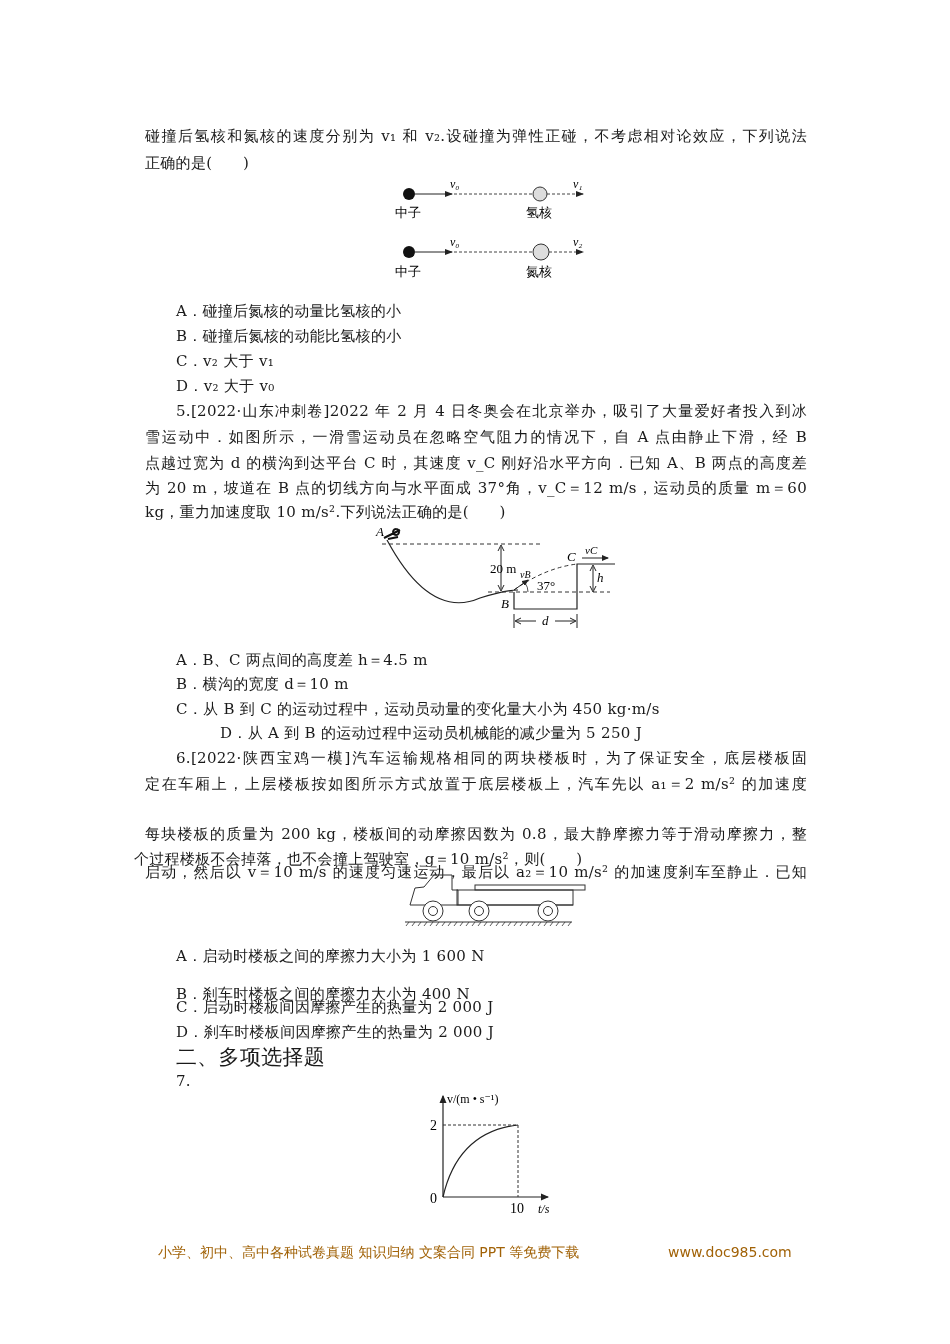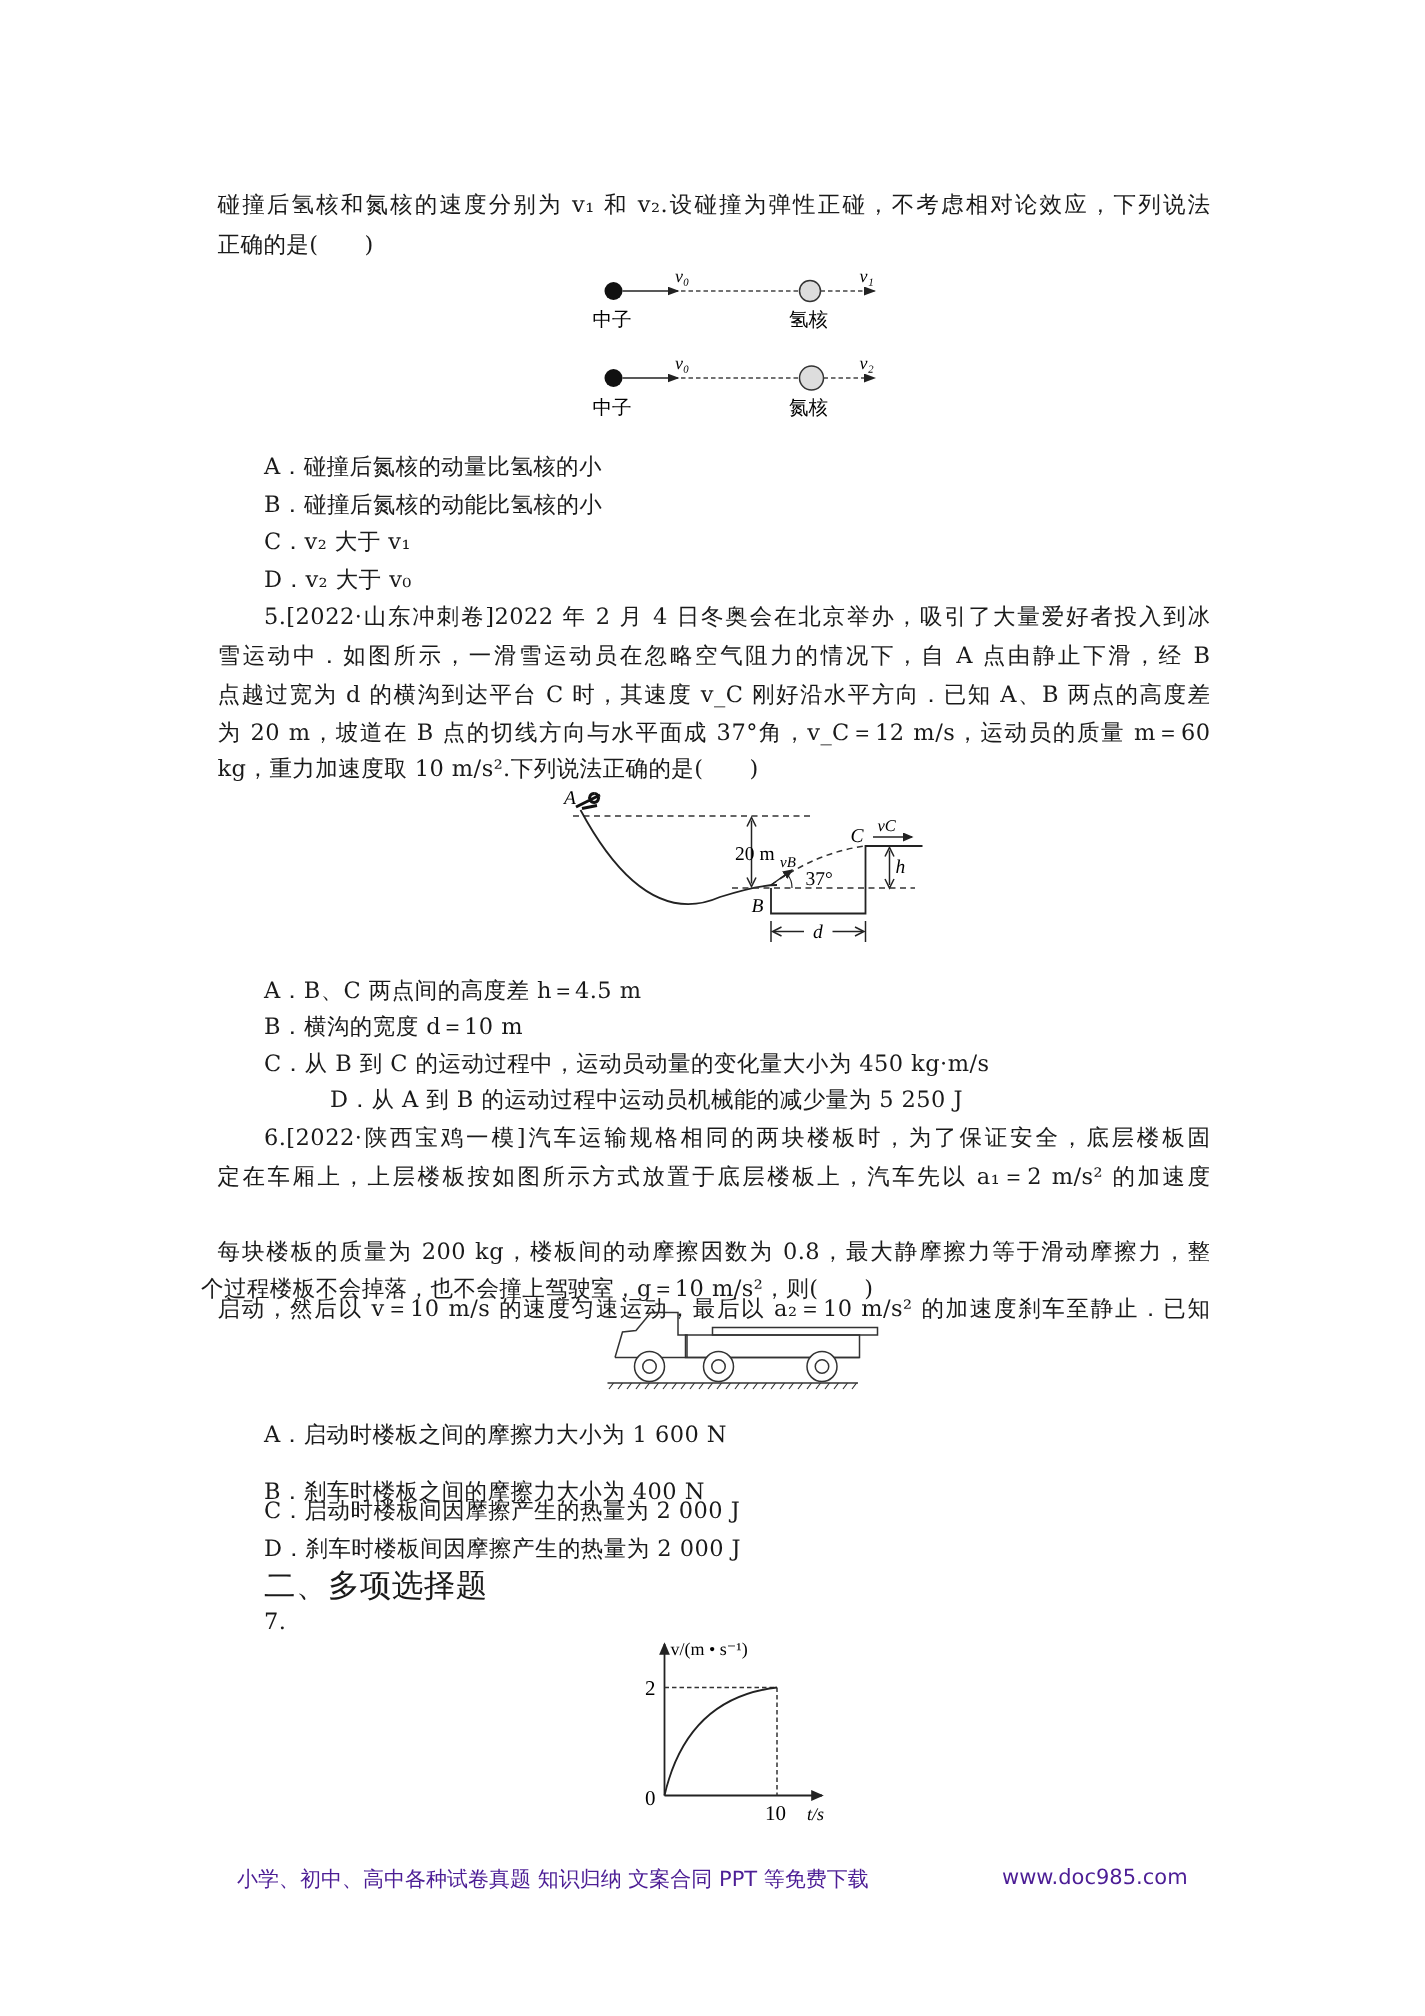--- a/index.html
+++ b/index.html
@@ -3,21 +3,21 @@
 <meta charset="utf-8">
 <style>
   html, body { margin: 0; padding: 0; background: #ffffff; }
   body { width: 950px; height: 1344px; position: relative; overflow: hidden;
          font-family: "DejaVu Serif", "Liberation Serif", serif; color: #1a1a1a; }
   .line { position: absolute; font-size: 15px; line-height: 24px; white-space: nowrap; letter-spacing: 0.3px; }
   .wide { left: 145px; width: 662px; text-align: justify; text-align-last: justify; }
   .opt { left: 176px; }
   .heading { font-family: "DejaVu Sans", "Liberation Sans", sans-serif; font-size: 21px; }
   .footer { position: absolute; top: 1244px; left: 158px; font-size: 14px;
-            font-family: "DejaVu Sans", "Liberation Sans", sans-serif; color: #4c1d95; white-space: nowrap; }
+            font-family: "DejaVu Sans", "Liberation Sans", sans-serif; color: #a16207; white-space: nowrap; }
   .footer .url { position: absolute; left: 510px; top: 0; }
   svg { position: absolute; overflow: visible; }
   svg text { font-family: "Liberation Serif", "DejaVu Serif", serif; }
 </style>
 </head>
 <body>
 
 <div class="line wide" style="top:124px;">碰撞后氢核和氮核的速度分别为 v₁ 和 v₂.设碰撞为弹性正碰，不考虑相对论效应，下列说法</div>
 <div class="line" style="top:151px;left:145px;">正确的是(　　)</div>
 

